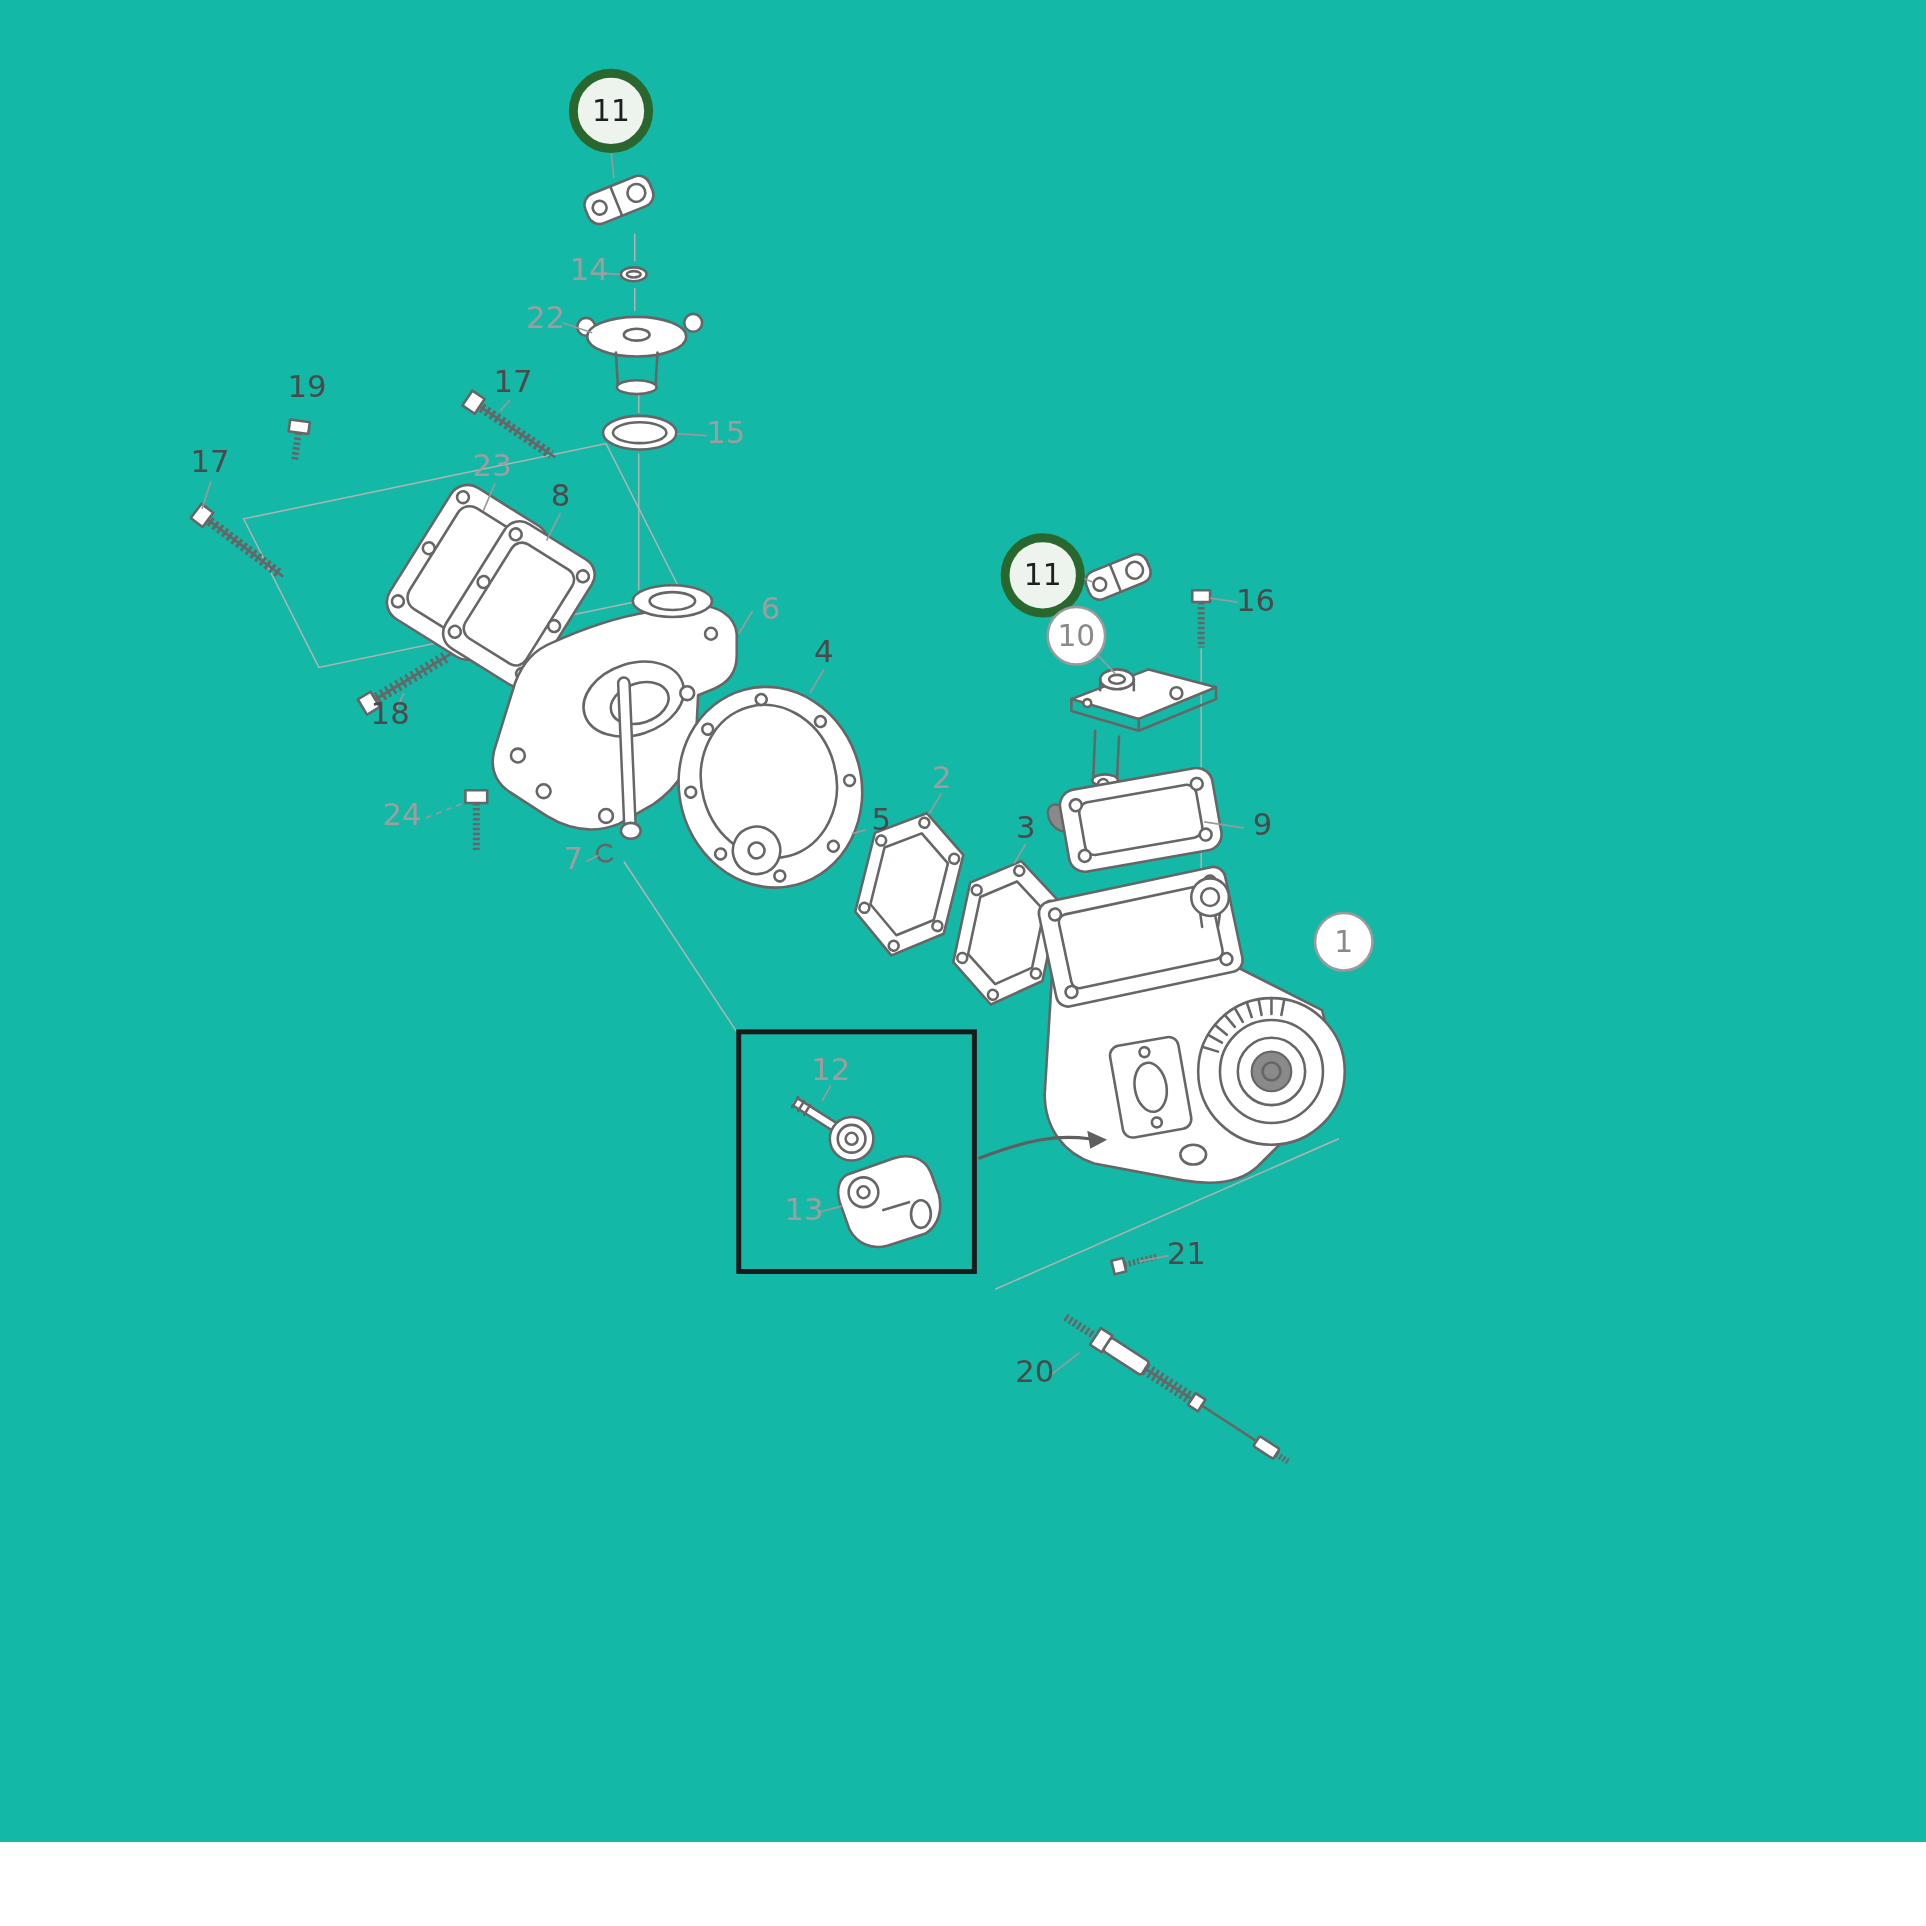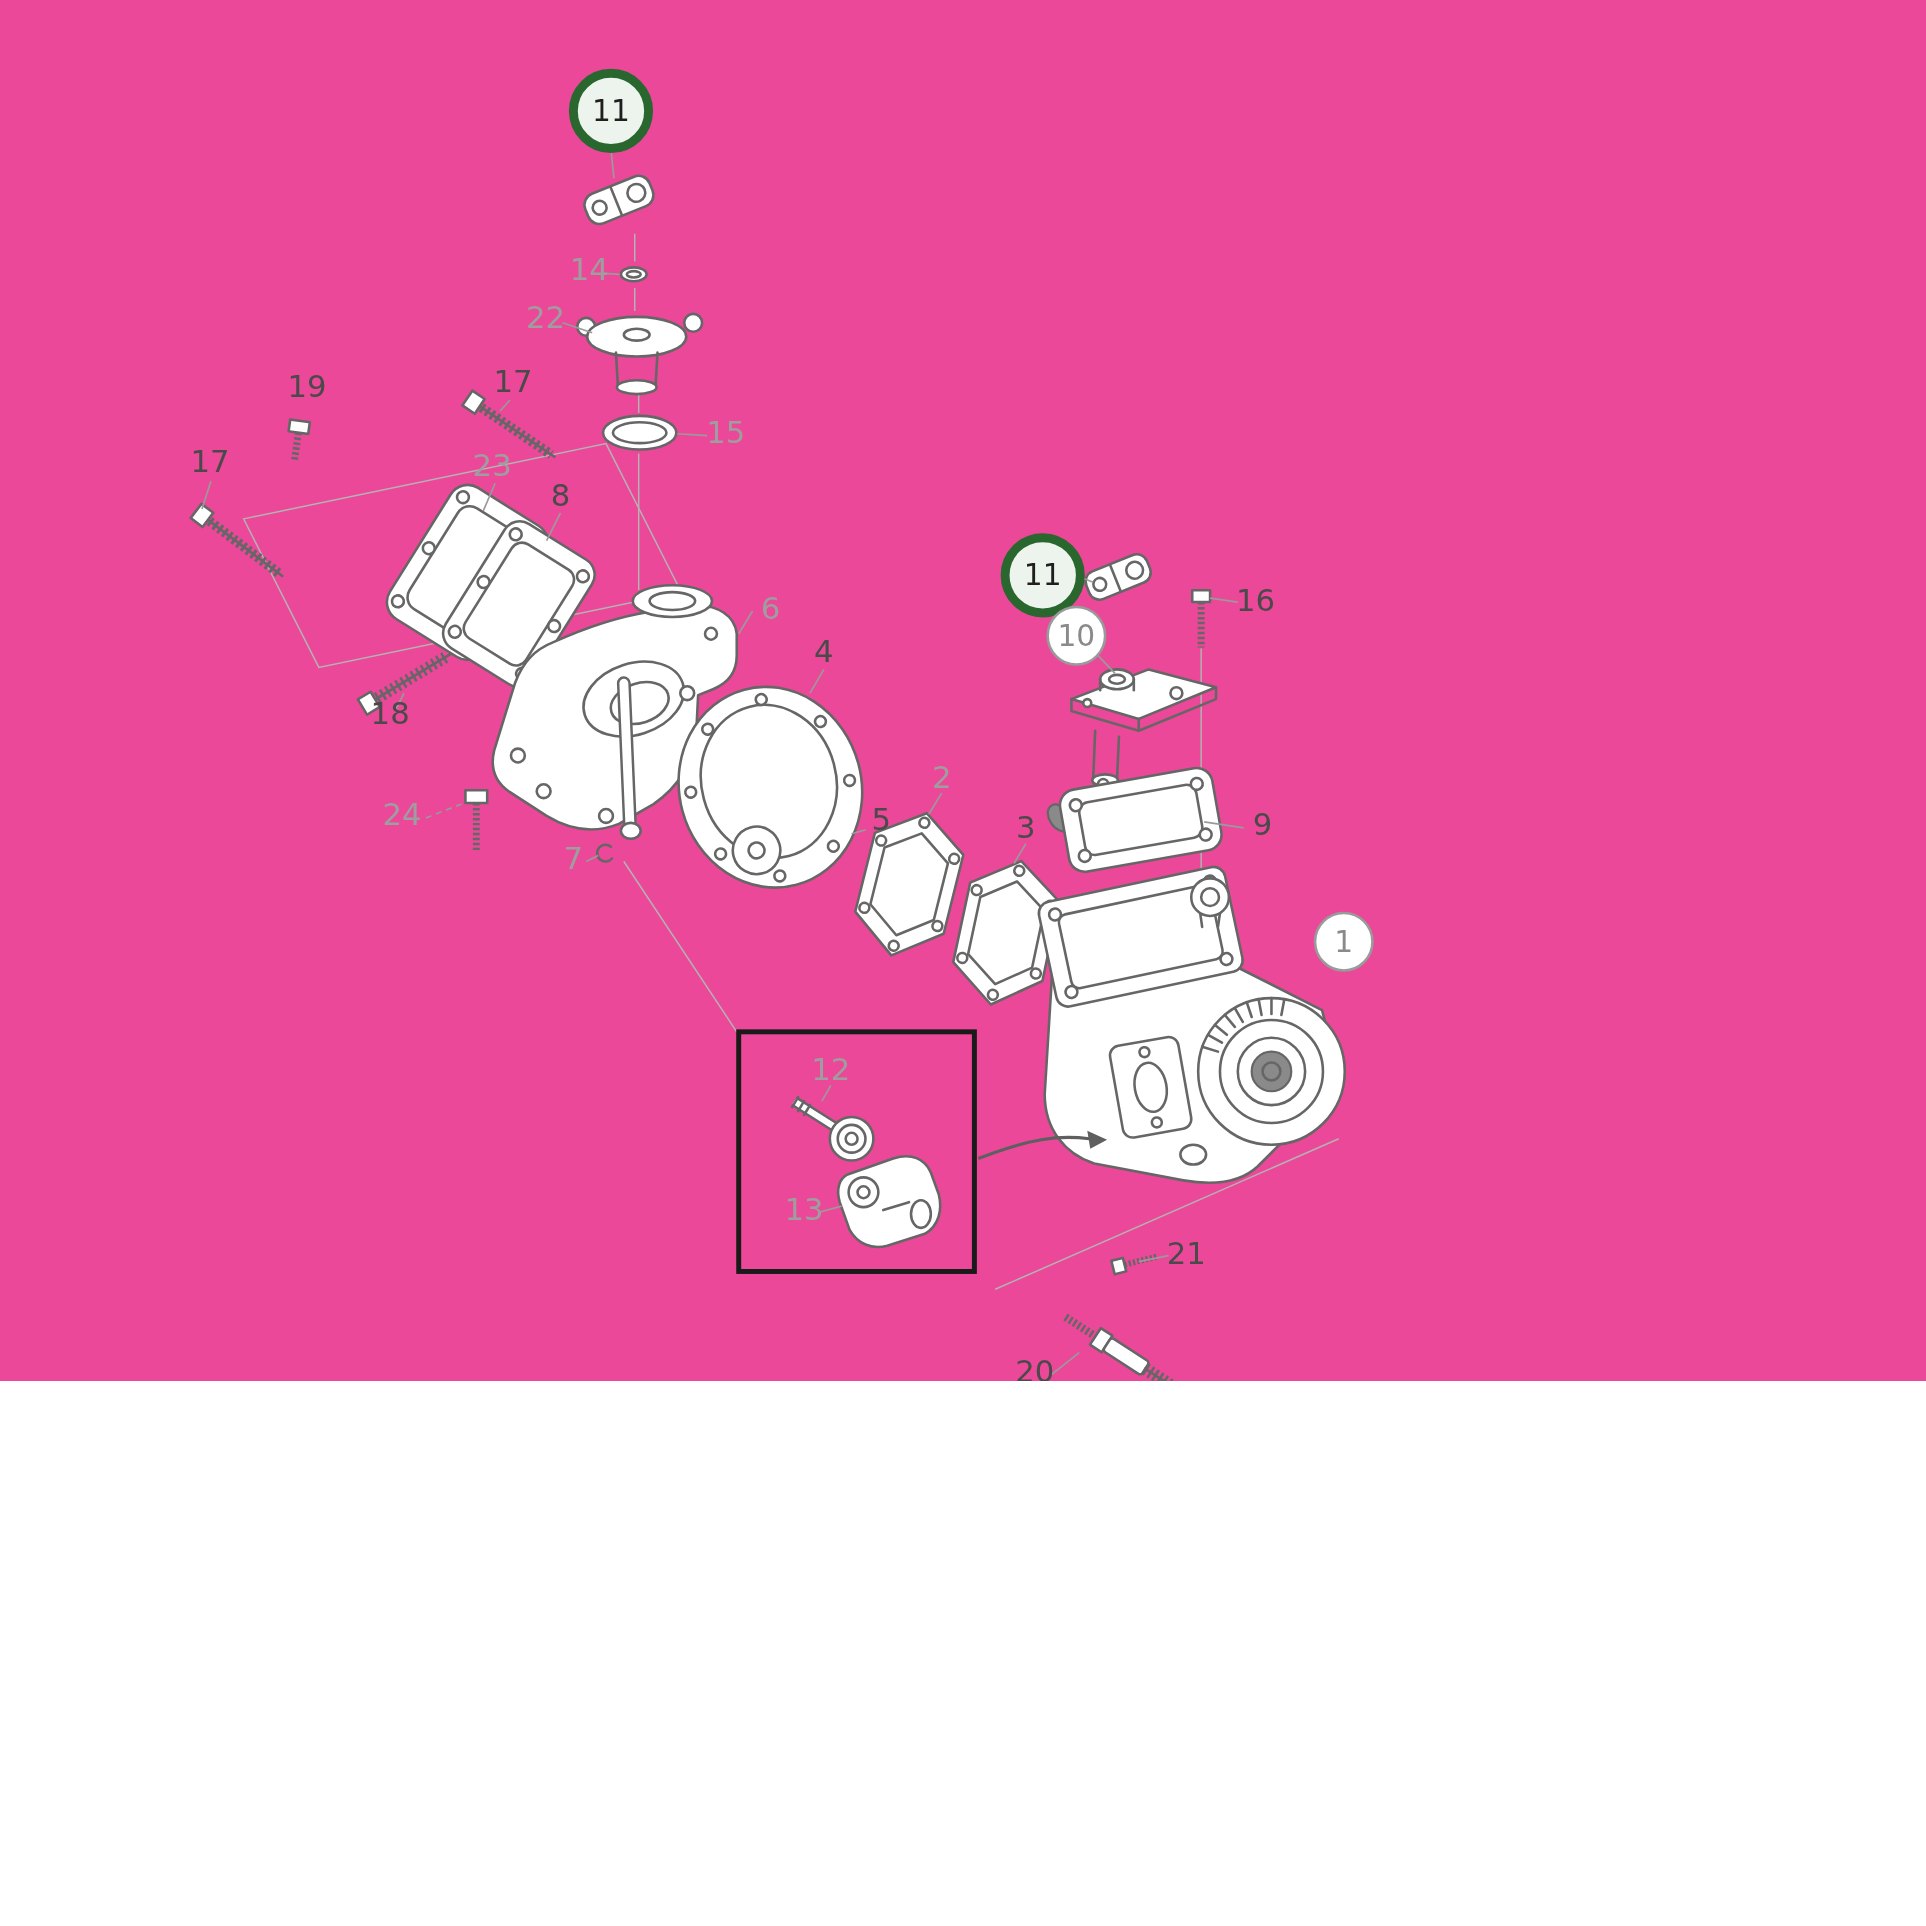--- a/index.html
+++ b/index.html
@@ -1,16 +1,16 @@
 <!DOCTYPE html>
 <html><head>
 <meta charset="utf-8">
 <style>
   html,body{margin:0;padding:0;background:#fff;}
-  .canvas{position:relative;width:1927px;height:1381px;background:#ec4899;overflow:hidden;}
+  .canvas{position:relative;width:1927px;height:1842px;background:#14b8a6;overflow:hidden;}
   svg{position:absolute;left:0;top:0;}
   text{font-family:"DejaVu Sans","Liberation Sans",sans-serif;}
   .lbl{font-size:31px;fill:#4a4a4a;text-anchor:middle;}
   .lbl.muted{fill:#9e9e9e;}
   .callout-text{font-size:30px;fill:#1f1f1f;text-anchor:middle;}
   .callout-text.ref{fill:#8a8a8a;}
   .part{stroke:#666;stroke-width:2.6;fill:none;stroke-linecap:round;stroke-linejoin:round;}
   .pw{fill:#ffffff;}
   .thin{stroke:#b3b3b3;stroke-width:1.5;fill:none;}
   .leader{stroke:#9a9a9a;stroke-width:1.7;fill:none;}

